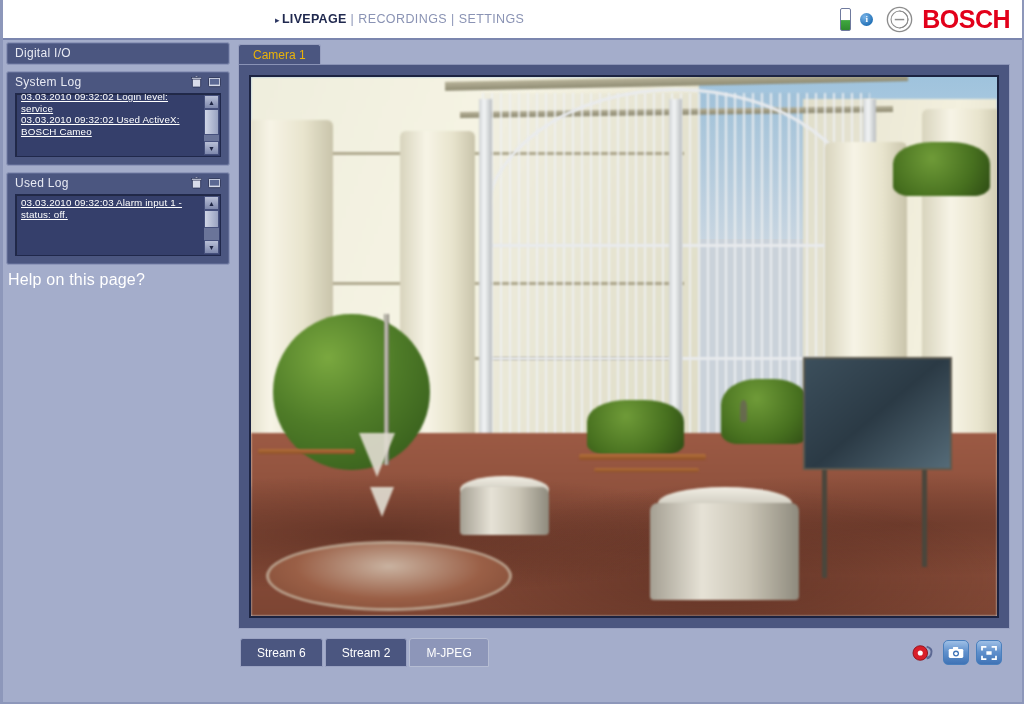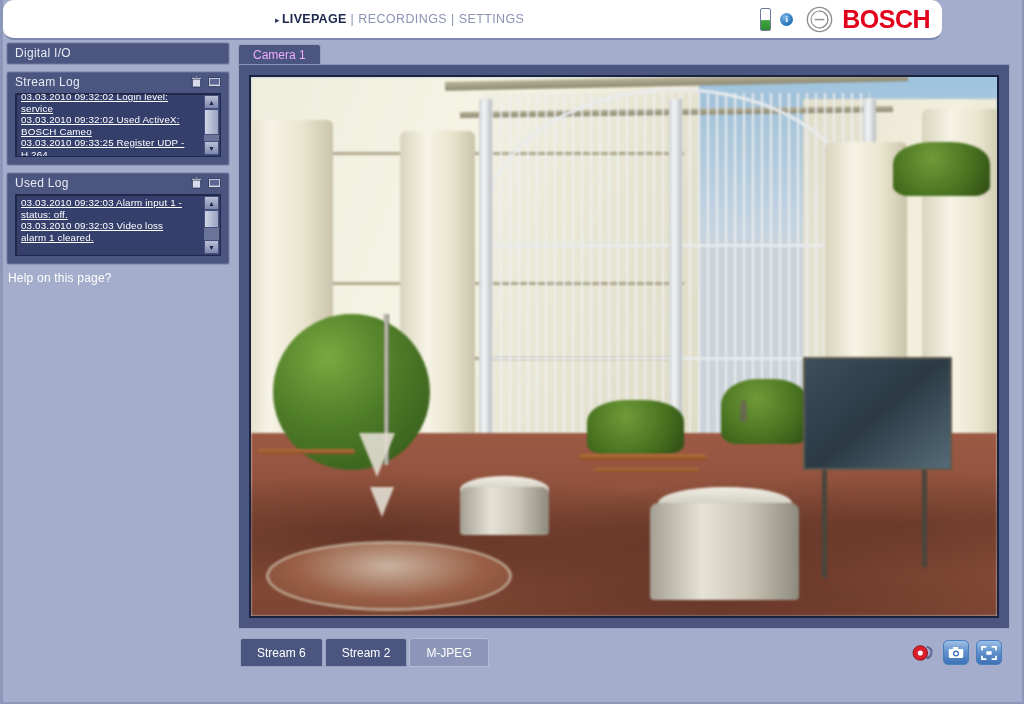--- a/index.html
+++ b/index.html
@@ -23,25 +23,24 @@
     box-sizing: border-box;
     border-left: 3px solid #8d97ba;
     border-right: 2px solid #8d97ba;
     border-bottom: 2px solid #8d97ba;
   }
 
   
   #header {
     position: absolute;
     left: 0; top: 0;
-    width: 939px;
+    width: 1019px;
     height: 38px;
     background: #ffffff;
     border-bottom: 2px solid #7b86ae;
-    border-radius: 11px;
   }
   #nav {
     position: absolute;
     left: 272px;
     top: 12px;
     white-space: nowrap;
     font-size: 12.5px;
     letter-spacing: 0.4px;
     color: #7a84a8;
   }
@@ -222,21 +221,21 @@
     position: absolute;
     left: 0; right: 0;
     background: linear-gradient(to right, #cfd5e6, #9aa3c1);
     border: 1px solid #46507c;
     box-sizing: border-box;
   }
 
   #help-link {
     margin-top: 4px;
     margin-left: 2px;
-    font-size: 12px;
+    font-size: 16px;
     color: #ffffff;
     letter-spacing: 0.2px;
     cursor: pointer;
   }
 
   
   #main {
     position: absolute;
     left: 235px;
     top: 42px;
@@ -248,21 +247,21 @@
     align-items: flex-end;
   }
   .cam-tab {
     height: 20px;
     line-height: 20px;
     padding: 0 14px;
     background: #4b5680;
     border: 1px solid #98a0c0;
     border-bottom: none;
     border-radius: 3px 3px 0 0;
-    color: #f0abfc;
+    color: #eab308;
     font-size: 12px;
     cursor: pointer;
     box-sizing: border-box;
   }
   #viewer-frame {
     position: relative;
     width: 772px;
     height: 565px;
     background: #4b5680;
     border: 1px solid #9aa2c2;
@@ -490,42 +489,41 @@
   <div id="sidebar">
 
     <div class="panel">
       <div class="panel-title-row">
         <span class="panel-title">Digital I/O</span>
       </div>
     </div>
 
     <div class="panel">
       <div class="panel-title-row">
-        <span class="panel-title">Stream Log</span>
+        <span class="panel-title">System Log</span>
         <span class="panel-icons">
           <span class="icon-btn">
             <svg width="11" height="12" viewBox="0 0 12 13">
               <rect x="1.5" y="3" width="9" height="9" rx="1" fill="#d7dbea" stroke="#20284b" stroke-width="0.8"></rect>
               <rect x="0.5" y="1.5" width="11" height="1.8" fill="#d7dbea" stroke="#20284b" stroke-width="0.6"></rect>
               <rect x="4.5" y="0" width="3" height="1.5" fill="#d7dbea" stroke="#20284b" stroke-width="0.6"></rect>
             </svg>
           </span>
           <span class="icon-btn">
             <svg width="13" height="11" viewBox="0 0 14 12">
               <rect x="0.5" y="0.5" width="13" height="10" rx="1.2" fill="#d7dbea" stroke="#20284b" stroke-width="0.9"></rect>
               <rect x="2" y="2" width="10" height="6.3" fill="#5b6893"></rect>
             </svg>
           </span>
         </span>
       </div>
       <div class="log-box">
         <div class="log-text shifted">
           <div class="log-line">03.03.2010 09:32:02 Login level: service</div>
           <div class="log-line">03.03.2010 09:32:02 Used ActiveX: BOSCH Cameo</div>
-          <div class="log-line">03.03.2010 09:33:25 Register UDP - H.264</div>
         </div>
         <div class="scrollbar">
           <div class="sb-btn">▲</div>
           <div class="sb-track">
             <div class="sb-thumb" style="top:0; height:26px;"></div>
           </div>
           <div class="sb-btn">▼</div>
         </div>
       </div>
     </div>
@@ -545,21 +543,20 @@
             <svg width="13" height="11" viewBox="0 0 14 12">
               <rect x="0.5" y="0.5" width="13" height="10" rx="1.2" fill="#d7dbea" stroke="#20284b" stroke-width="0.9"></rect>
               <rect x="2" y="2" width="10" height="6.3" fill="#5b6893"></rect>
             </svg>
           </span>
         </span>
       </div>
       <div class="log-box event">
         <div class="log-text">
           <div class="log-line">03.03.2010 09:32:03 Alarm input 1 - status: off.</div>
-          <div class="log-line">03.03.2010 09:32:03 Video loss alarm 1 cleared.</div>
         </div>
         <div class="scrollbar">
           <div class="sb-btn">▲</div>
           <div class="sb-track">
             <div class="sb-thumb" style="top:0; height:18px;"></div>
           </div>
           <div class="sb-btn">▼</div>
         </div>
       </div>
     </div>

